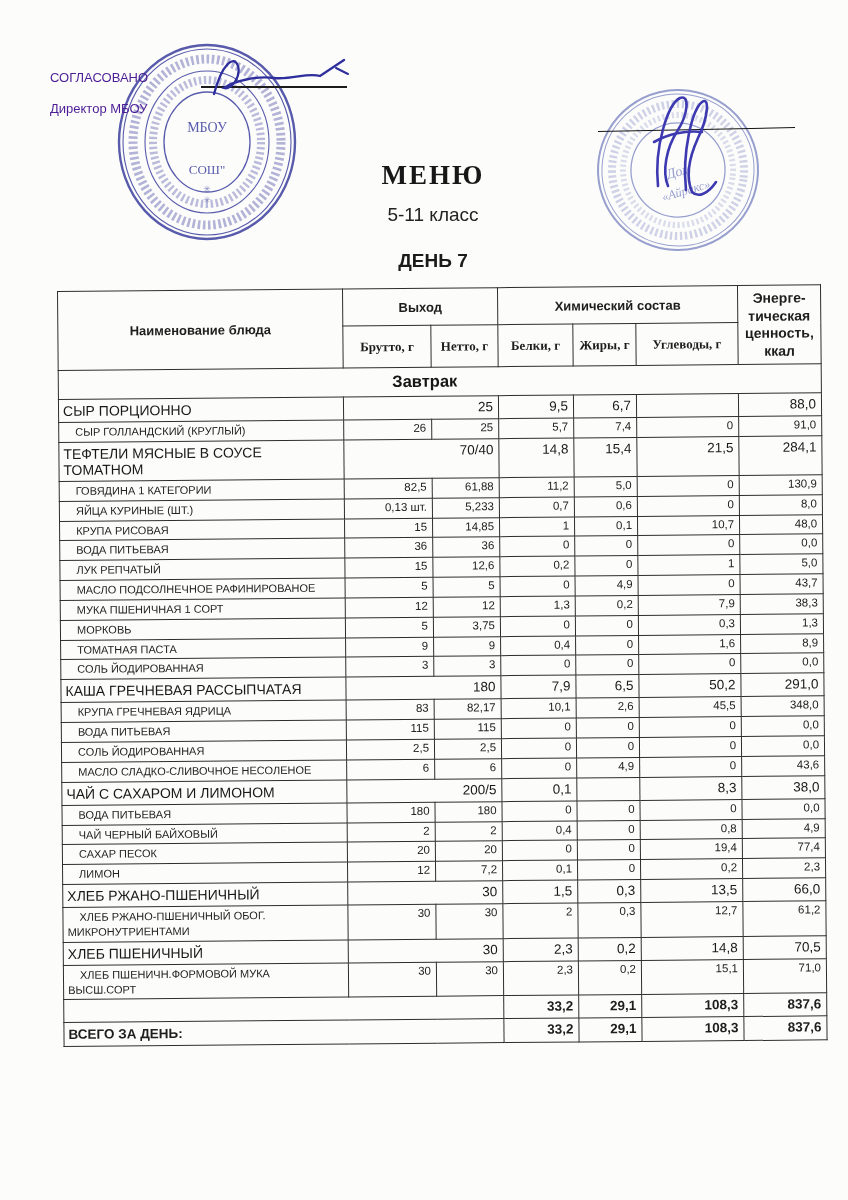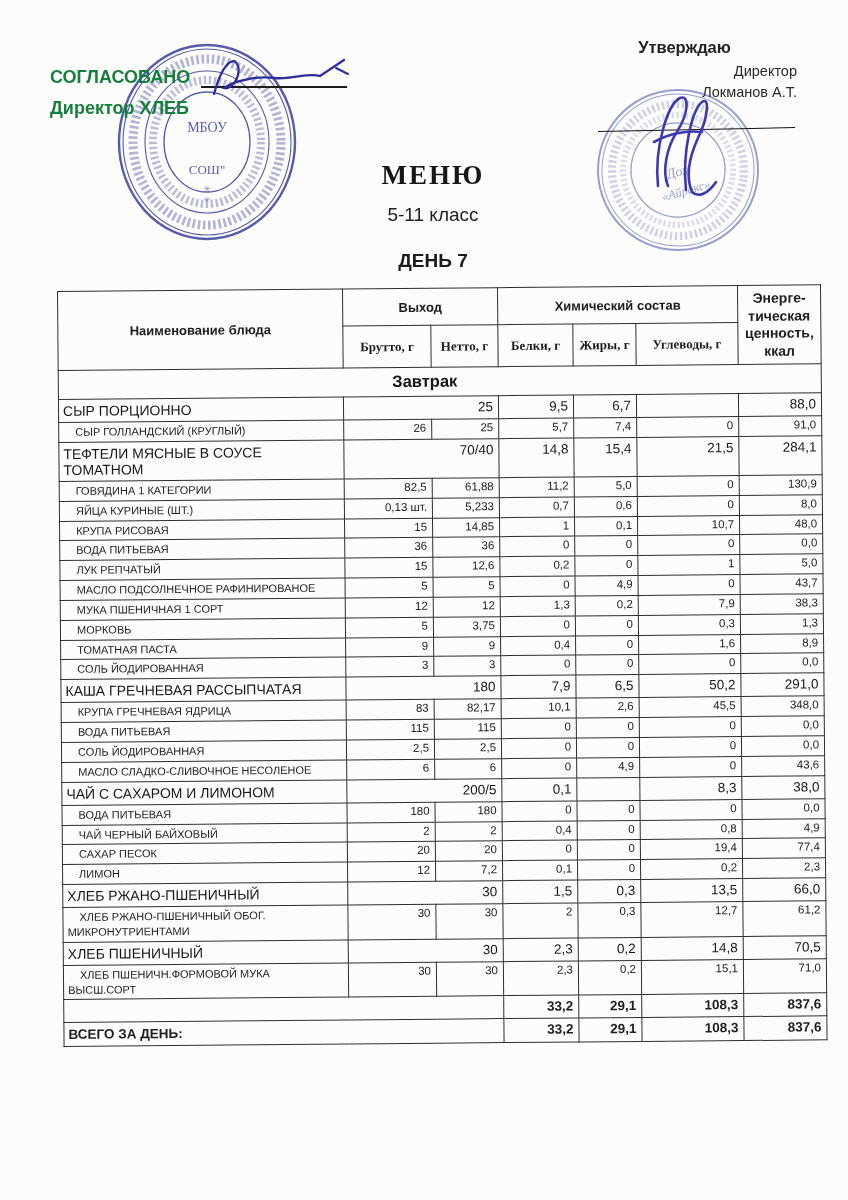--- a/index.html
+++ b/index.html
@@ -3,22 +3,22 @@
 <meta charset="utf-8">
 <style>
   * { margin:0; padding:0; box-sizing:border-box; }
   html,body { background:#ffffff; }
   body { font-family:"Liberation Sans", sans-serif; color:#1e1e1e; }
   .page {
     position:relative; width:848px; height:1200px; margin:0 auto;
     background:#fcfcfb; overflow:hidden;
   }
   
-  .approve-left { position:absolute; left:50px; top:62px; width:360px; font-weight:bold;
-    font-size:18px; color:#15803d; line-height:31px; z-index:3; }
+  .approve-left { position:absolute; left:50px; top:62px; width:360px; font-weight:normal;
+    font-size:13px; color:#4c1d95; line-height:31px; z-index:3; }
   .sig-line-left { position:absolute; left:201px; top:86px; width:146px;
     border-top:2px solid #1c1c1c; z-index:2; }
   .approve-right { position:absolute; left:600px; top:38px; width:197px; text-align:right; z-index:3; }
   .approve-right .affirm { font-weight:bold; font-size:16.5px; color:#242424; text-align:center; padding-right:28px; }
   .approve-right .who { font-size:14.5px; color:#2a2a2a; margin-top:6px; }
   .approve-right .name { font-size:14.5px; color:#2a2a2a; margin-top:5px; }
   .sig-line-right { position:absolute; left:598px; top:129px; width:197px;
     border-top:1.7px solid #141414; transform:rotate(-1.1deg); z-index:2; }
   
   .stamp-left { position:absolute; left:112px; top:40px; z-index:1; opacity:.85; }
@@ -54,21 +54,21 @@
   .row-total td.c-name { font-size:13.5px; font-weight:bold; padding-top:4px; }
   .row-main td.c-num, .row-subtotal td.c-num, .row-total td.c-num { font-size:13.5px; }
 </style>
 </head>
 <body>
 
 <div class="page">
 
   <div class="approve-left">
     <div>СОГЛАСОВАНО</div>
-    <div>Директор ХЛЕБ</div>
+    <div>Директор МБОУ</div>
   </div>
   <div class="sig-line-left"></div>
 
   <svg class="stamp-left" width="190" height="205" viewBox="0 0 190 205">
     <g stroke="#3c3f9e" fill="none">
       <ellipse cx="95" cy="102" rx="88" ry="97" stroke-width="2.4"></ellipse>
       <ellipse cx="95" cy="102" rx="84" ry="93" stroke-width="1.1"></ellipse>
       <ellipse cx="95" cy="102" rx="74" ry="83" stroke-width="9" stroke-dasharray="2.6 2.6" opacity="0.45"></ellipse>
       <ellipse cx="95" cy="102" rx="62" ry="71" stroke-width="1.1"></ellipse>
       <ellipse cx="95" cy="102" rx="54" ry="62" stroke-width="8" stroke-dasharray="2.4 2.6" opacity="0.4"></ellipse>
@@ -80,25 +80,20 @@
       <text x="95" y="152" font-size="9" opacity="0.7">✳</text>
       <text x="95" y="163" font-size="9" opacity="0.7">✳</text>
     </g>
   </svg>
 
   <svg class="sig-left" width="158" height="58" viewBox="0 0 158 58">
     <path d="M18,44 C26,14 38,4 42,16 C45,26 36,40 28,38 C40,30 62,26 78,28 C96,30 112,22 124,26 L148,10" stroke="#2e2f9c" stroke-width="2.3" fill="none" stroke-linecap="round"></path>
     <path d="M140,18 L152,24" stroke="#2e2f9c" stroke-width="2" fill="none" stroke-linecap="round"></path>
   </svg>
 
-  <div class="approve-right">
-    <div class="affirm">Утверждаю</div>
-    <div class="who">Директор</div>
-    <div class="name">Локманов А.Т.</div>
-  </div>
   <div class="sig-line-right"></div>
 
   <svg class="stamp-right" width="172" height="172" viewBox="0 0 172 172">
     <g stroke="#7f88c4" fill="none" transform="rotate(8 86 86)">
       <circle cx="86" cy="86" r="80" stroke-width="2"></circle>
       <circle cx="86" cy="86" r="76" stroke-width="1"></circle>
       <circle cx="86" cy="86" r="66" stroke-width="8" stroke-dasharray="2.4 2.6" opacity="0.45"></circle>
       <circle cx="86" cy="86" r="55" stroke-width="6" stroke-dasharray="2.2 2.6" opacity="0.35"></circle>
       <circle cx="86" cy="86" r="47" stroke-width="1.3"></circle>
     </g>

